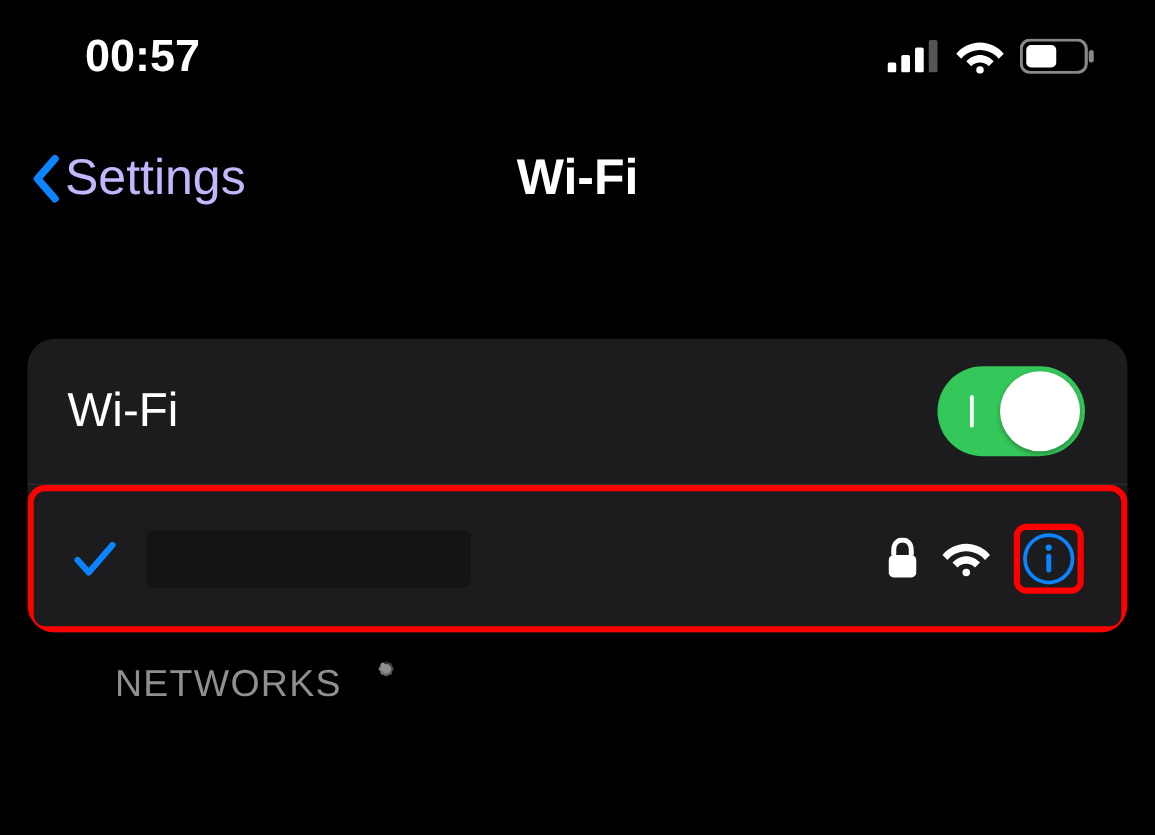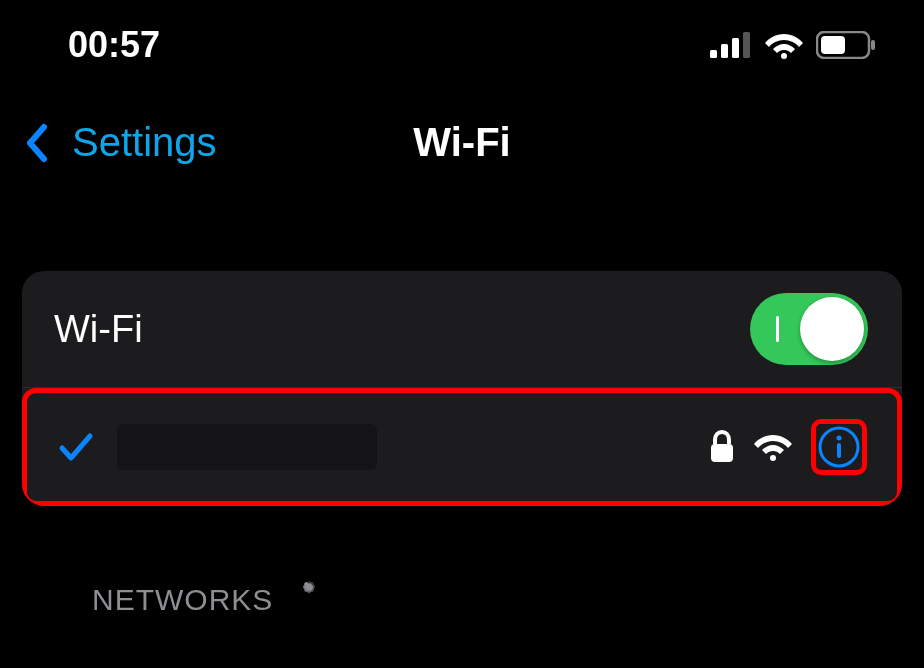--- a/index.html
+++ b/index.html
@@ -28,22 +28,22 @@
   }
   .nav-header {
     display: flex;
     align-items: center;
     padding: 44px 25px 30px 22px;
     position: relative;
   }
   .back-btn {
     display: flex;
     align-items: center;
-    gap: 20px;
-    color: #0ea5e9;
+    gap: 0;
+    color: #c4b5fd;
     font-size: 40px;
     font-weight: 400;
   }
   .back-chevron {
     width: 30px;
     height: 40px;
   }
   .page-title {
     position: absolute;
     left: 50%;
@@ -145,21 +145,21 @@
   .highlight-inner {
     border: 5px solid #ff0000;
     border-radius: 10px;
     padding: 2px;
     display: inline-flex;
   }
   .section-header {
     display: flex;
     align-items: center;
     gap: 18px;
-    padding: 76px 0 0 70px;
+    padding: 24px 0 0 70px;
   }
   .section-label {
     font-size: 30px;
     letter-spacing: 1px;
     color: #8e8e93;
     font-weight: 400;
   }
   .spinner {
     width: 36px;
     height: 36px;

